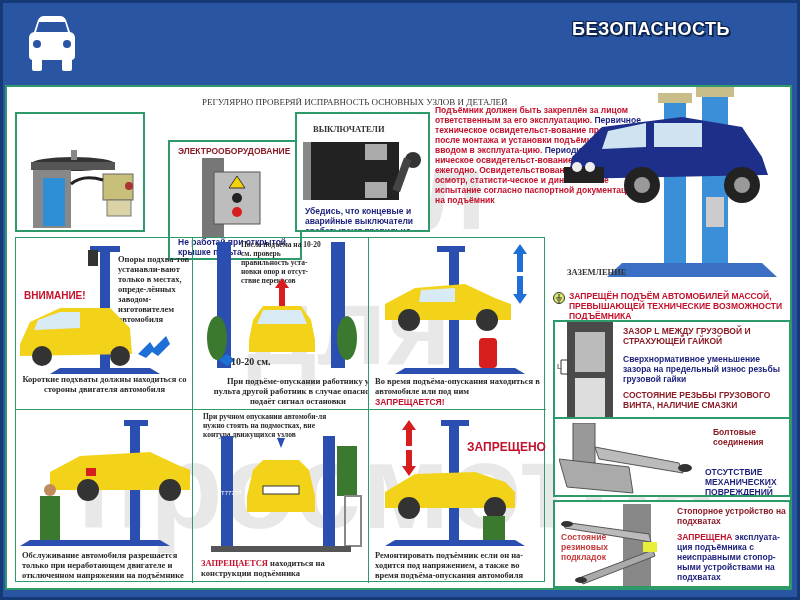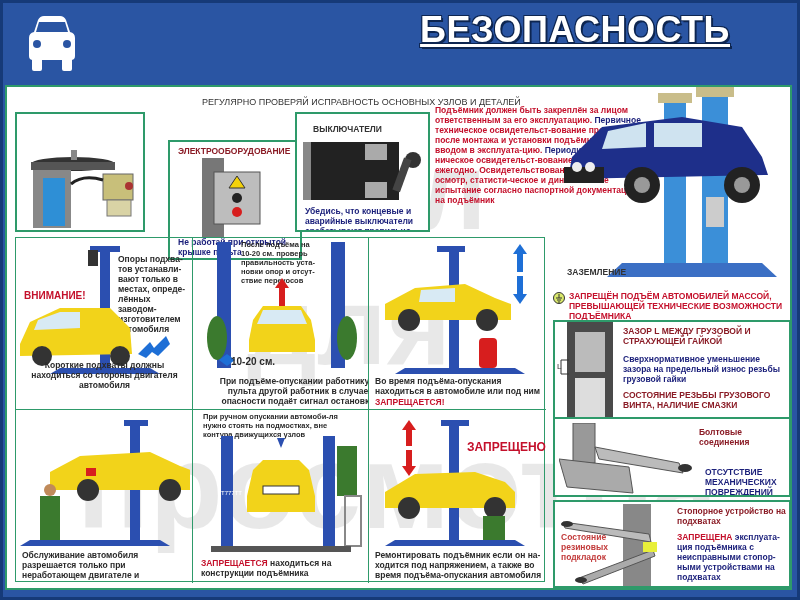--- a/index.html
+++ b/index.html
@@ -2,30 +2,30 @@
 <html><head>
 <meta charset="utf-8">
 <style>
   * { box-sizing: border-box; margin: 0; padding: 0; }
   html, body { width: 800px; height: 600px; overflow: hidden; }
   body { background: #1f4a94; font-family: "Liberation Sans", sans-serif; position: relative; }
   .frame { position: absolute; left: 0; top: 0; width: 800px; height: 600px; border: 3px solid #163a78; background: #2a55a3; }
   .car-logo { position: absolute; left: 28px; top: 14px; width: 48px; height: 58px; }
   .title { position: absolute; right: 70px; top: 14px; text-align: right; color: #fff; font-weight: bold;
            text-shadow: 2px 2px 0 #0d2550, -1px -1px 0 #0d2550, 1px -1px 0 #0d2550, -1px 1px 0 #0d2550; }
-  .title .l1 { font-size: 36px; line-height: 31px; letter-spacing: 0.5px; text-decoration: underline; }
+  .title .l1 { font-size: 18px; line-height: 31px; letter-spacing: 0.5px; }
   .title .l2 { font-size: 27px; line-height: 31px; letter-spacing: 0.5px; }
   .panel { position: absolute; left: 5px; top: 85px; width: 787px; height: 505px; background: #fff; border: 2px solid #2e9a6a; }
   .watermark { position: absolute; color: rgba(0,0,0,0.09); font-weight: bold; pointer-events: none; font-family: "Liberation Sans", sans-serif; }
   .box { position: absolute; border: 2px solid #2e9a6a; background: #fff; overflow: hidden; }
   .cell { position: absolute; border-right: 1px solid #2e9a6a; border-bottom: 1px solid #2e9a6a; background: transparent; overflow: hidden; }
   .lbl-red { color: #c4102b; font-weight: bold; }
   .lbl-dred { color: #8a1b25; font-weight: bold; }
   .lbl-navy { color: #1a1f7a; font-weight: bold; }
-  .lbl-dark { color: #2a2a2a; font-weight: bold; }
+  .lbl-dark { color: #2a2a2a; font-weight: bold; font-family: Liberation Serif, serif; }
   .sm { font-size: 8.5px; line-height: 10px; }
   .center { text-align: center; }
   .abs { position: absolute; }
   svg { display: block; }
 </style>
 </head>
 <body>
 
 <div class="frame"></div>
 
@@ -135,21 +135,21 @@
           <rect x="80" y="6" width="10" height="120" fill="#2b4fb0"></rect>
           <rect x="68" y="6" width="10" height="16" fill="#333"></rect>
           <path d="M0 100 L10 78 L40 64 L90 64 L110 84 L112 110 L0 112 Z" fill="#f2d31a"></path>
           <path d="M18 76 L40 68 L60 68 L60 84 L14 86 Z" fill="#d8eaf4"></path>
           <circle cx="22" cy="112" r="10" fill="#333"></circle>
           <circle cx="100" cy="112" r="10" fill="#333"></circle>
           <polygon points="40,124 130,124 140,130 30,130" fill="#2b4fb0"></polygon>
           <polygon points="146,92 134,104 130,98 118,110 126,114 132,108 138,112 150,100" fill="#1e6fd6"></polygon>
         </svg>
       </div>
-      <div class="abs lbl-dark sm center" style="left:6px;top:122px;width:165px;">Короткие подхваты должны находиться со стороны двигателя автомобиля</div>
+      <div class="abs lbl-dark sm center" style="left:6px;top:136px;width:165px;">Короткие подхваты должны находиться со стороны двигателя автомобиля</div>
     </div>
 
     <div class="cell" style="left:177px;top:0;width:176px;height:172px;">
       <div class="abs lbl-dark" style="left:48px;top:2px;width:80px;font-size:7.5px;line-height:9px;">После подъёма на 10-20 см. проверь правильность уста-новки опор и отсут-ствие перекосов</div>
       <div class="abs" style="left:4px;top:2px;">
         <svg width="170" height="130" viewBox="0 0 170 130">
           <rect x="20" y="2" width="14" height="126" fill="#2b4fb0"></rect>
           <rect x="134" y="2" width="14" height="126" fill="#2b4fb0"></rect>
           <rect x="82" y="46" width="6" height="20" fill="#d71e1e"></rect>
           <polygon points="78,48 92,48 85,38" fill="#d71e1e"></polygon>
@@ -270,21 +270,21 @@
 
   <div class="box" style="left:546px;top:330px;width:238px;height:80px;">
     <div class="abs" style="left:4px;top:4px;">
       <svg width="135" height="72" viewBox="0 0 135 72">
         <rect x="14" y="0" width="22" height="40" fill="#999" stroke="#555"></rect>
         <polygon points="0,36 70,44 74,70 8,64" fill="#aaa" stroke="#555"></polygon>
         <polygon points="36,24 120,40 124,50 40,36" fill="#bbb" stroke="#555"></polygon>
         <ellipse cx="126" cy="45" rx="7" ry="4" fill="#333"></ellipse>
       </svg>
     </div>
-    <div class="abs lbl-dred sm" style="left:124px;top:8px;padding-left:20px;">Болтовые соединения</div>
+    <div class="abs lbl-dred sm" style="left:138px;top:8px;padding-left:20px;">Болтовые соединения</div>
     <div class="abs lbl-navy sm" style="left:150px;top:48px;width:85px;">ОТСУТСТВИЕ МЕХАНИЧЕСКИХ ПОВРЕЖДЕНИЙ</div>
   </div>
 
   <div class="box" style="left:546px;top:413px;width:238px;height:88px;">
     <div class="abs" style="left:4px;top:2px;">
       <svg width="110" height="84" viewBox="0 0 110 84">
         <rect x="64" y="0" width="28" height="84" fill="#888"></rect>
         <polygon points="4,18 90,30 92,38 6,24" fill="#bbb" stroke="#555"></polygon>
         <polygon points="20,74 94,46 96,52 24,80" fill="#aaa" stroke="#555"></polygon>
         <rect x="84" y="38" width="14" height="10" fill="#e8ef3a"></rect>

